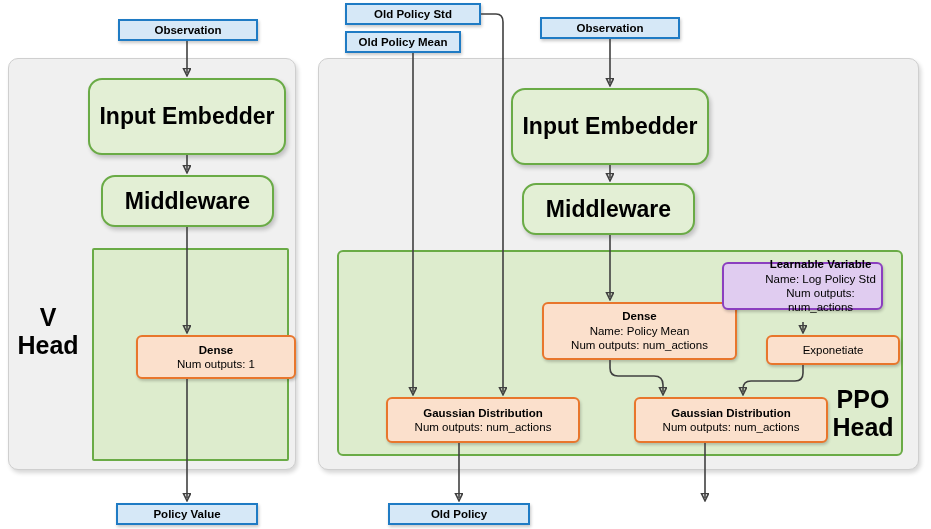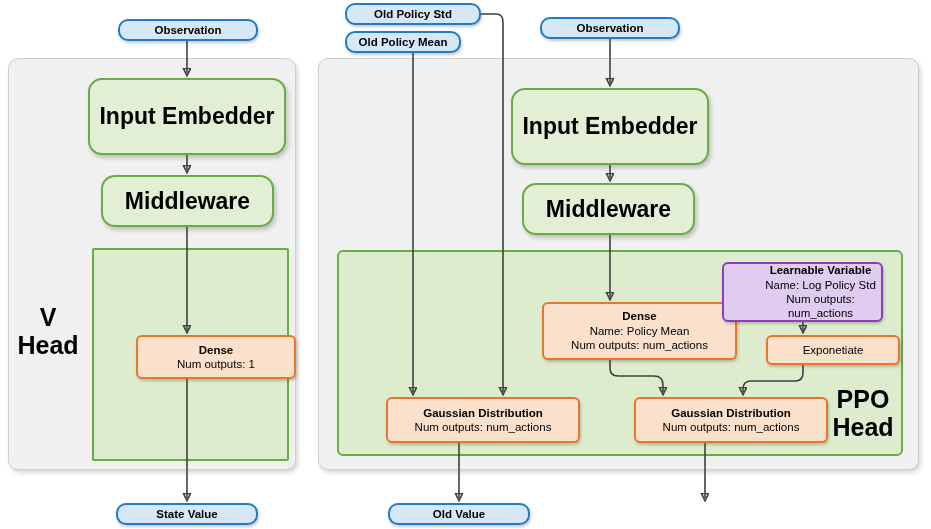--- a/index.html
+++ b/index.html
@@ -40,21 +40,21 @@
     align-items: center;
     justify-content: center;
     text-align: center;
     color: #000;
     line-height: 1.25;
   }
 
   .blue-pill {
     background: #d6e8f7;
     border: 2px solid #1f7bc4;
-    border-radius: 10px;
+    border-radius: 0;
     font-size: 11.5px;
     font-weight: bold;
     box-shadow: 1px 2px 3px rgba(0,0,0,0.22);
   }
 
   .green-block {
     background: #e3efd5;
     border: 2px solid #6aab46;
     border-radius: 14px;
     font-size: 23px;
@@ -116,21 +116,21 @@
 
   <div class="node green-block" style="left:88px; top:78px; width:198px; height:77px;">Input Embedder</div>
 
   <div class="node green-block" style="left:101px; top:175px; width:173px; height:52px;">Middleware</div>
 
   <div class="node orange-block" style="left:108px; top:335px; width:160px; height:44px;">
     <div class="ttl">Dense</div>
     <div>Num outputs: 1</div>
   </div>
 
-  <div class="node blue-pill" style="left:116px; top:503px; width:142px; height:22px;">State Value</div>
+  <div class="node blue-pill" style="left:116px; top:503px; width:142px; height:22px;">Policy Value</div>
 
   <div class="grey-panel" style="left:318px; top:58px; width:601px; height:412px;"></div>
 
   <div class="green-panel" style="left:337px; top:250px; width:566px; height:206px;"></div>
 
   <div class="head-label" style="left:820px; top:385px; width:86px;">PPO
 Head</div>
 
   <div class="node blue-pill" style="left:345px; top:3px; width:136px; height:22px;">Old Policy Std</div>
 
@@ -141,39 +141,39 @@
   <div class="node green-block" style="left:511px; top:88px; width:198px; height:77px;">Input Embedder</div>
 
   <div class="node green-block" style="left:522px; top:183px; width:173px; height:52px;">Middleware</div>
 
   <div class="node orange-block" style="left:514px; top:302px; width:195px; height:58px;">
     <div class="ttl">Dense</div>
     <div>Name: Policy Mean</div>
     <div>Num outputs: num_actions</div>
   </div>
 
-  <div class="node purple-block" style="left:722px; top:262px; width:161px; height:60px;padding-left:36px;">
+  <div class="node purple-block" style="left:722px; top:262px; width:161px; height:48px;padding-left:36px;">
     <div class="ttl">Learnable Variable</div>
     <div>Name: Log Policy Std</div>
     <div>Num outputs: num_actions</div>
   </div>
 
   <div class="node orange-block" style="left:738px; top:335px; width:134px; height:30px;">Exponetiate</div>
 
   <div class="node orange-block" style="left:358px; top:397px; width:194px; height:46px;">
     <div class="ttl">Gaussian Distribution</div>
     <div>Num outputs: num_actions</div>
   </div>
 
   <div class="node orange-block" style="left:606px; top:397px; width:194px; height:46px;">
     <div class="ttl">Gaussian Distribution</div>
     <div>Num outputs: num_actions</div>
   </div>
 
-  <div class="node blue-pill" style="left:388px; top:503px; width:142px; height:22px;">Old Value</div>
+  <div class="node blue-pill" style="left:388px; top:503px; width:142px; height:22px;">Old Policy</div>
 
 
   <svg class="wires">
     <defs>
       <marker id="ar" markerWidth="9" markerHeight="9" refX="5.2" refY="4.2" orient="auto" markerUnits="userSpaceOnUse">
         <path d="M0.6,0.6 L8,4.2 L0.6,7.8 z" fill="#303030" stroke="none"></path>
       </marker>
     </defs>
 
     <line x1="187" y1="41" x2="187" y2="73" marker-end="url(#ar)"></line>

